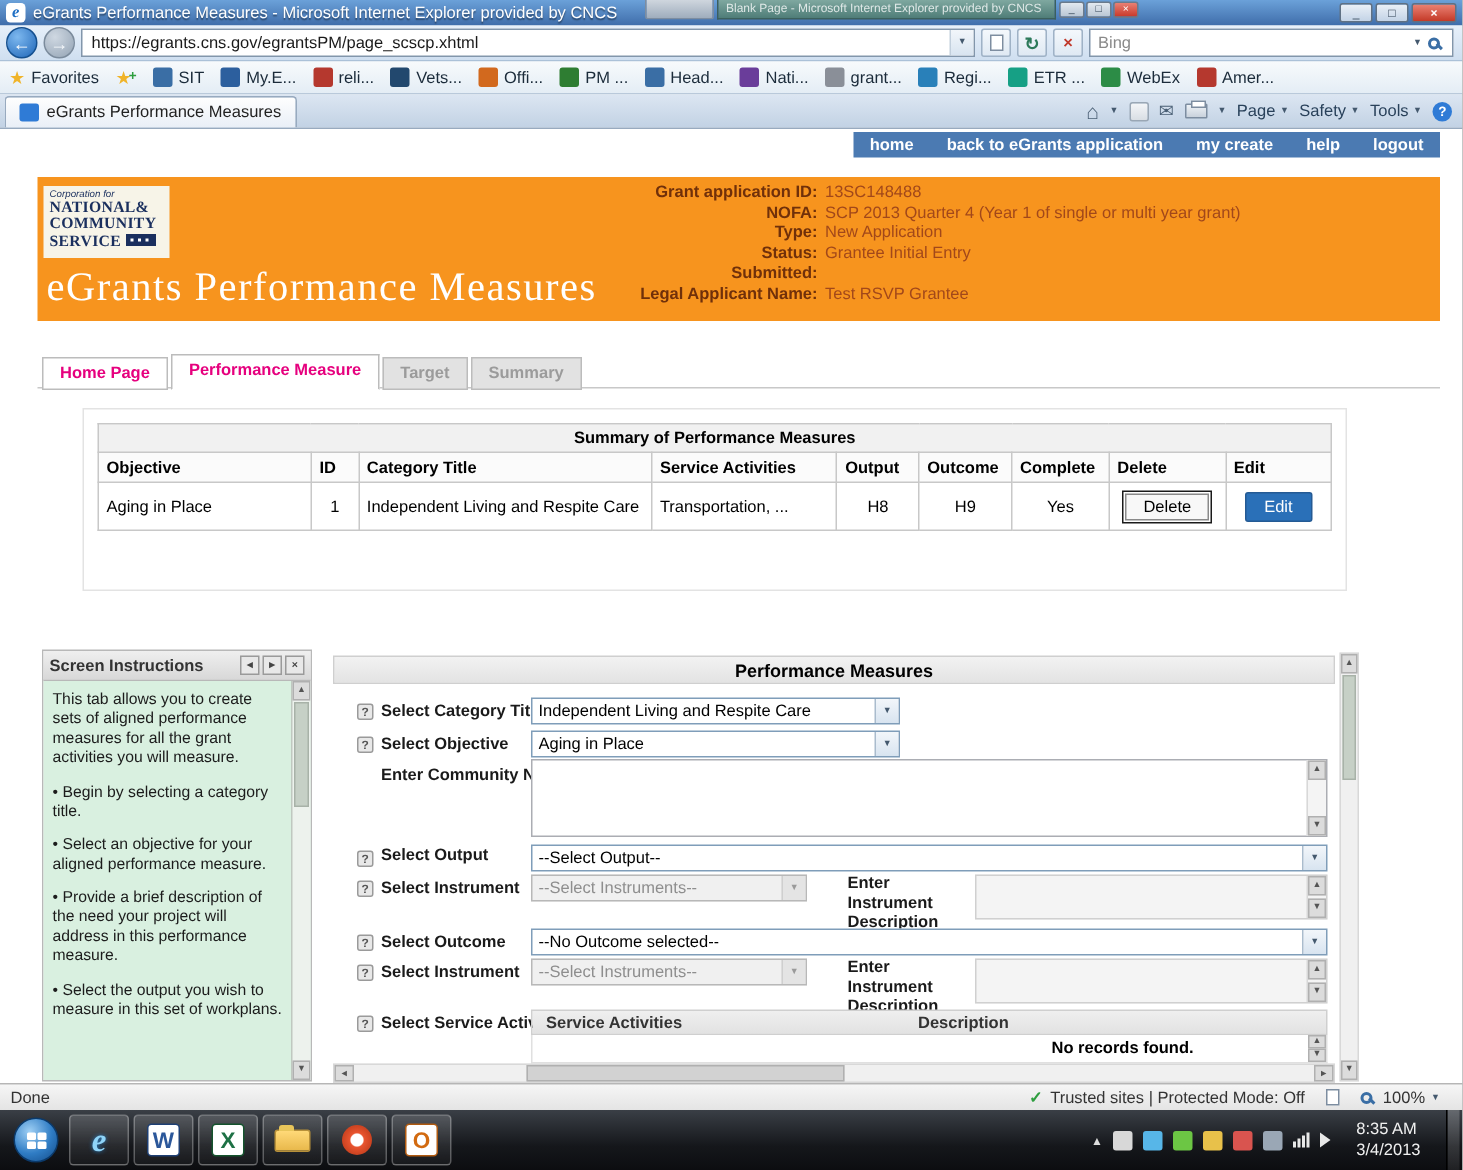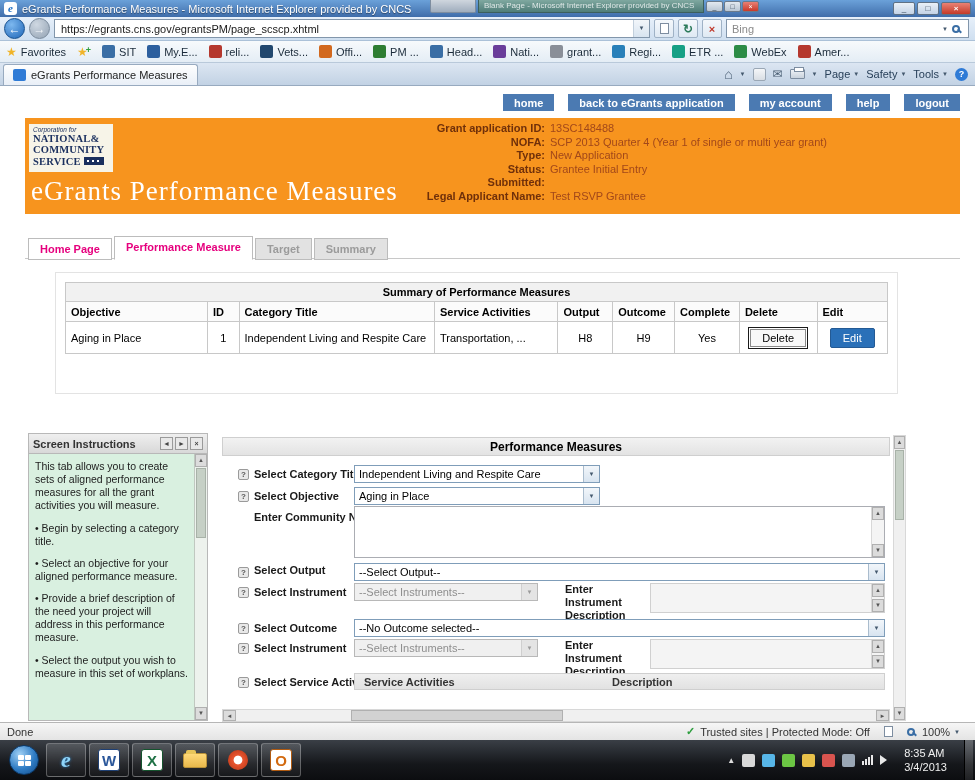--- a/index.html
+++ b/index.html
@@ -78,21 +78,21 @@
   .mail-ico { font-size:12px; color:#4a5f74; }
   .printer { width:15px; height:10px; background:linear-gradient(#eef2f6,#c9d2dc); border:1px solid #7d8da0; border-radius:1px; position:relative; }
   .printer::before { content:""; position:absolute; left:3px; top:-3px; width:8px; height:3px; background:#fff; border:1px solid #7d8da0; }
   .cmd { display:flex; align-items:center; gap:3px; }
   .helpico { width:13px; height:13px; border-radius:50%; background:#2f7bd6; color:#fff; font-size:9px; font-weight:bold;
     display:flex; align-items:center; justify-content:center; }
 
   
   .page { position:absolute; left:0; top:86px; width:975px; height:636px; background:#fff; overflow:hidden; }
 
-  .app-nav { position:absolute; top:8px; right:15px; display:flex; gap:14px; }
+  .app-nav { position:absolute; top:2px; right:15px; display:flex; gap:0; }
   .app-nav-btn { background:#4b7ab2; color:#fff; font-weight:bold; padding:0 11px; height:17px;
     display:flex; align-items:center; }
 
   .orange { position:absolute; left:25px; top:32px; width:935px; height:96px; background:#f7941e; }
   .logo { position:absolute; left:4px; top:6px; width:84px; height:48px; background:#f7f4e8; color:#1a2f5e; padding:2px 4px; }
   .lg-small { font-size:6.5px; font-style:italic; }
   .lg-b { font-family:"Liberation Serif", serif; font-weight:bold; font-size:10.5px; line-height:1.08; letter-spacing:.2px; }
   .flag { display:inline-block; width:20px; height:8px; background:#1a2f5e; margin-left:3px; position:relative; }
   .flag::before { content:""; position:absolute; left:3px; top:3px; width:2px; height:2px; background:#fff;
     box-shadow:5px 0 0 #fff, 10px 0 0 #fff; }
@@ -346,21 +346,21 @@
       </span>
       <span class="helpico">?</span>
     </div>
   </div>
 
   <div class="page">
 
     <div class="app-nav">
       <div class="app-nav-btn">home</div>
       <div class="app-nav-btn">back to eGrants application</div>
-      <div class="app-nav-btn">my account</div>
+      <div class="app-nav-btn">my create</div>
       <div class="app-nav-btn">help</div>
       <div class="app-nav-btn">logout</div>
     </div>
 
     <div class="orange">
       <div class="logo">
         <div class="lg-small">Corporation for</div>
         <div class="lg-b">NATIONAL&amp;</div>
         <div class="lg-b">COMMUNITY</div>
         <div class="lg-b">
@@ -532,20 +532,27 @@
           <span class="sb-btn">▼</span>
         </div>
       </div>
 
       <span class="q" style="left:16px; top:242px;">?</span>
       <span class="flabel" style="left:32px; top:241px;">Select Service Activities</span>
       <div class="act-head">
         <span class="act-c1">Service Activities</span>
         <span class="act-c2">Description</span>
       </div>
+      <div class="act-body">
+        <span class="no-records">No records found.</span>
+        <div class="act-scroll">
+          <span class="sb-btn">▲</span>
+          <span class="sb-btn">▼</span>
+        </div>
+      </div>
 
       <div class="hscroll">
         <span class="hs-btn">◄</span>
         <div class="hs-track">
           <div class="hs-thumb"></div>
         </div>
         <span class="hs-btn">►</span>
       </div>
     </div>
 

